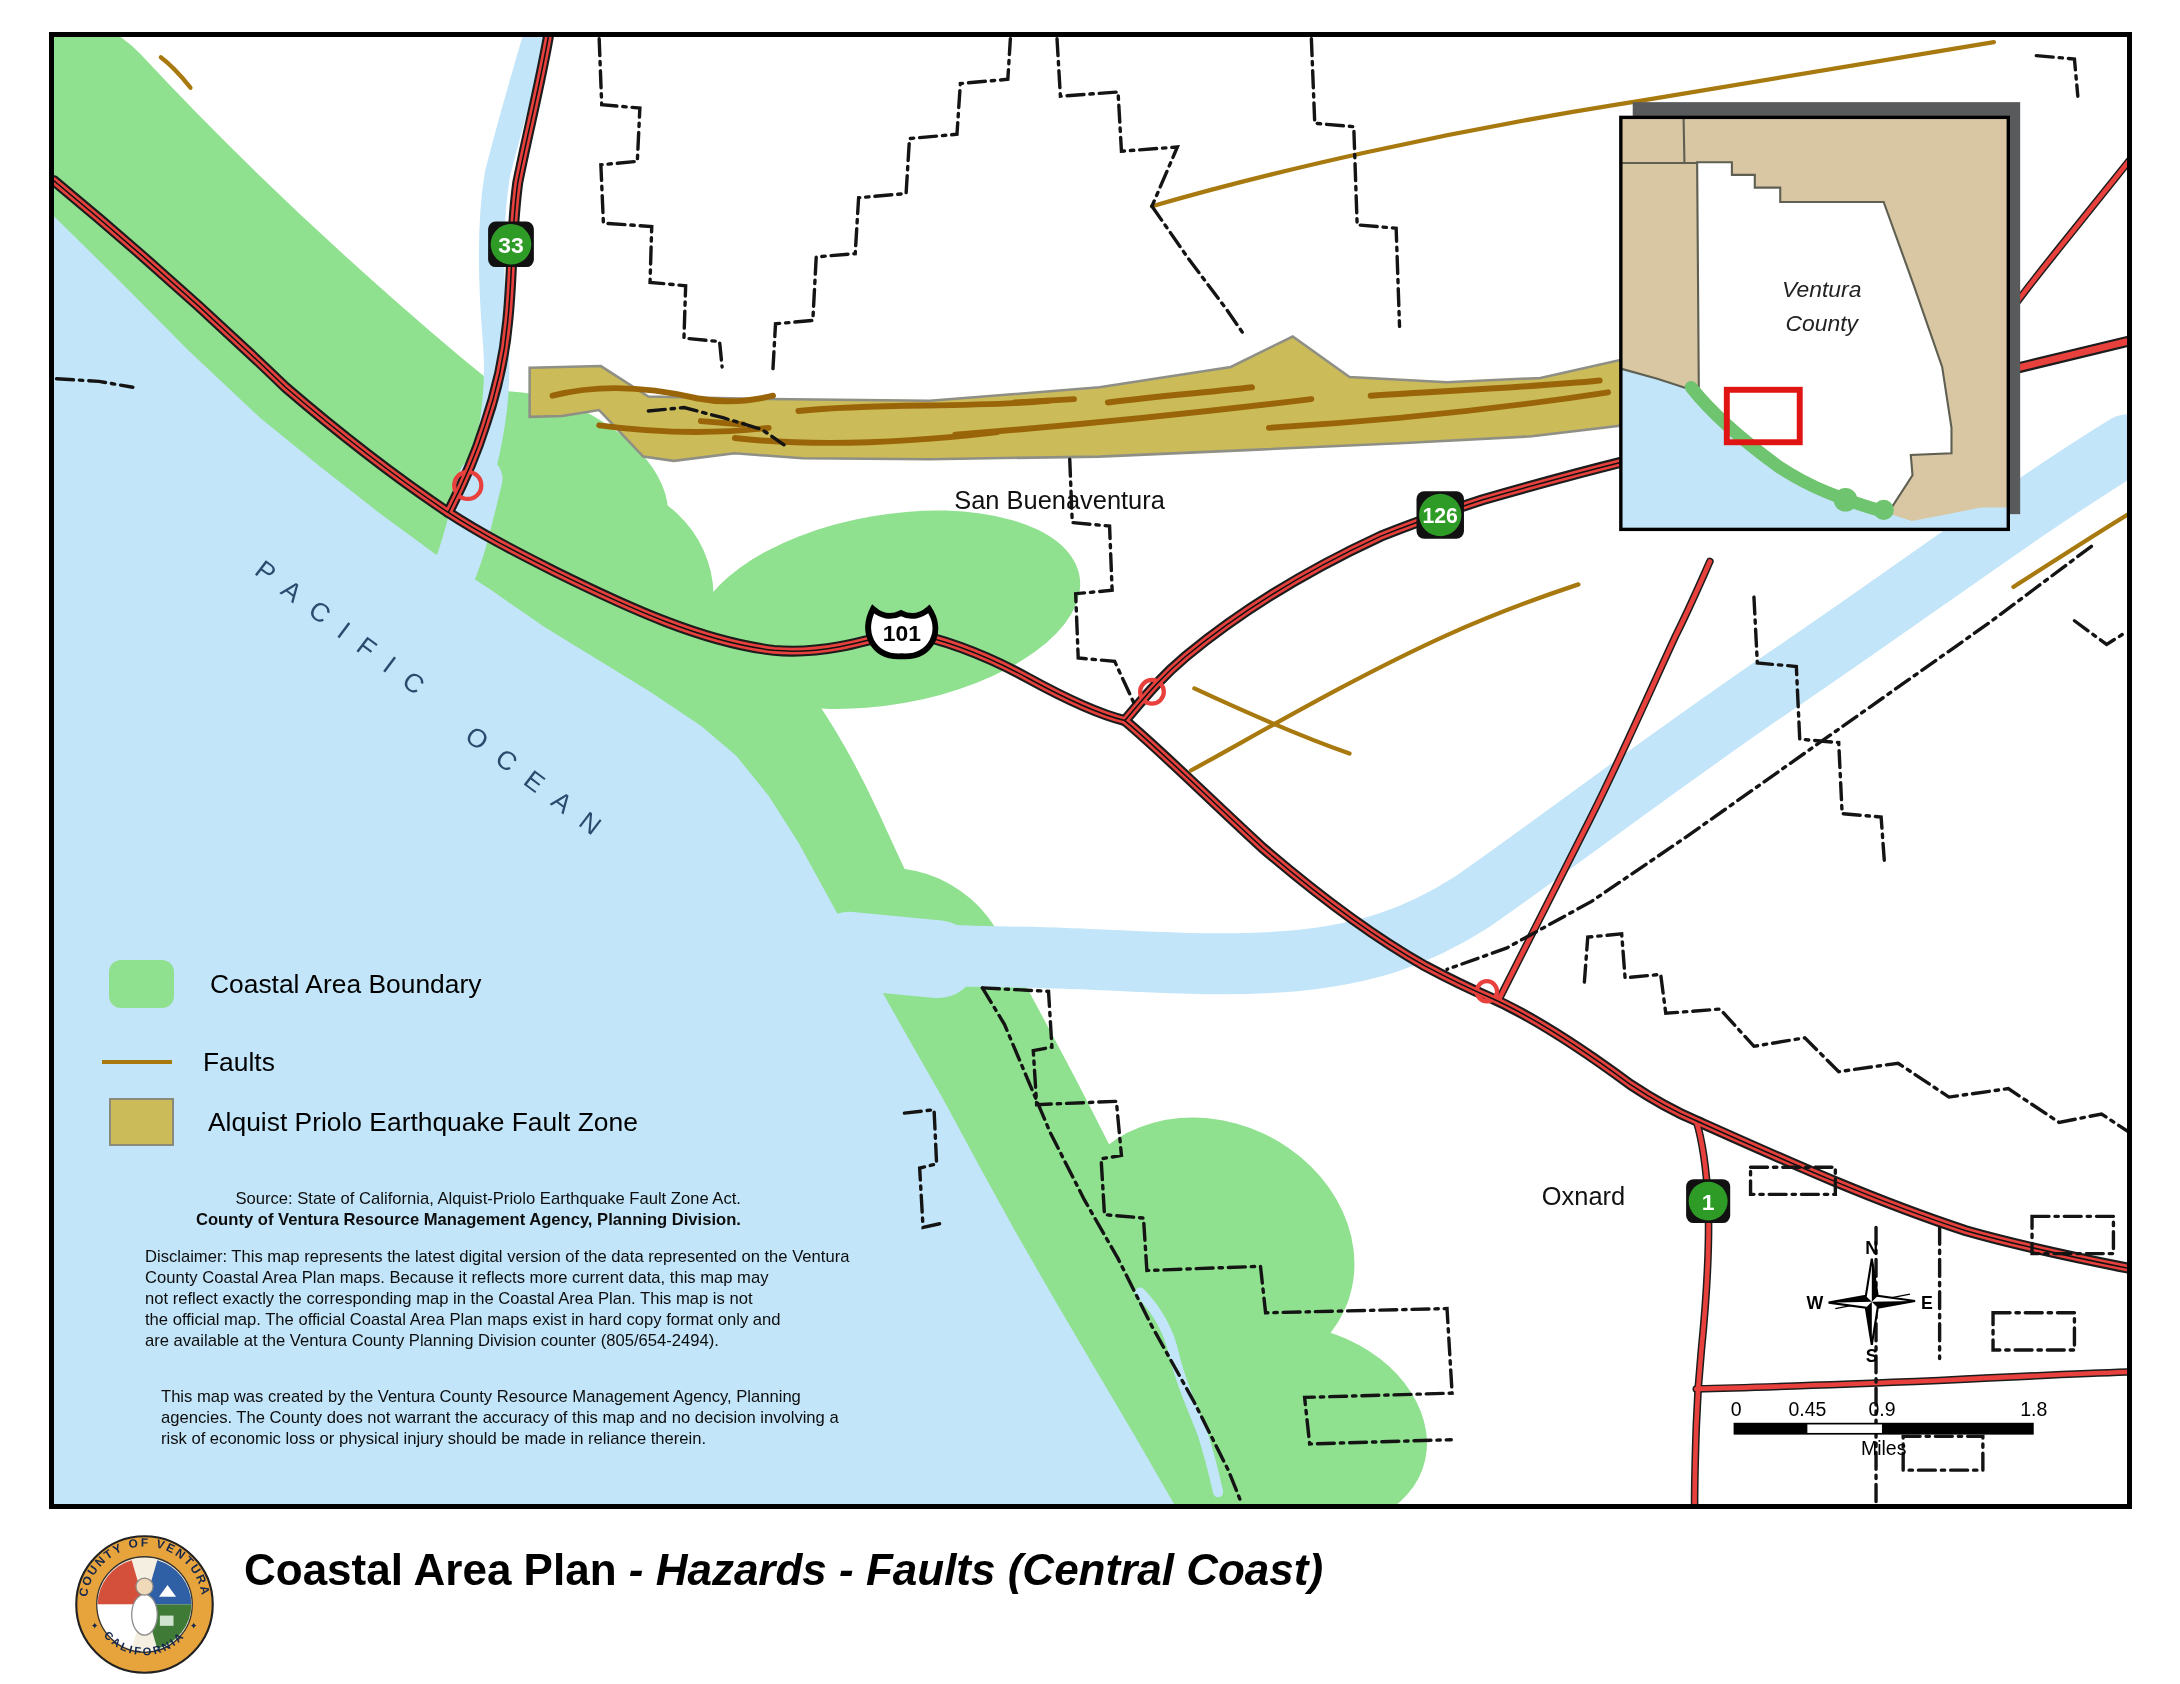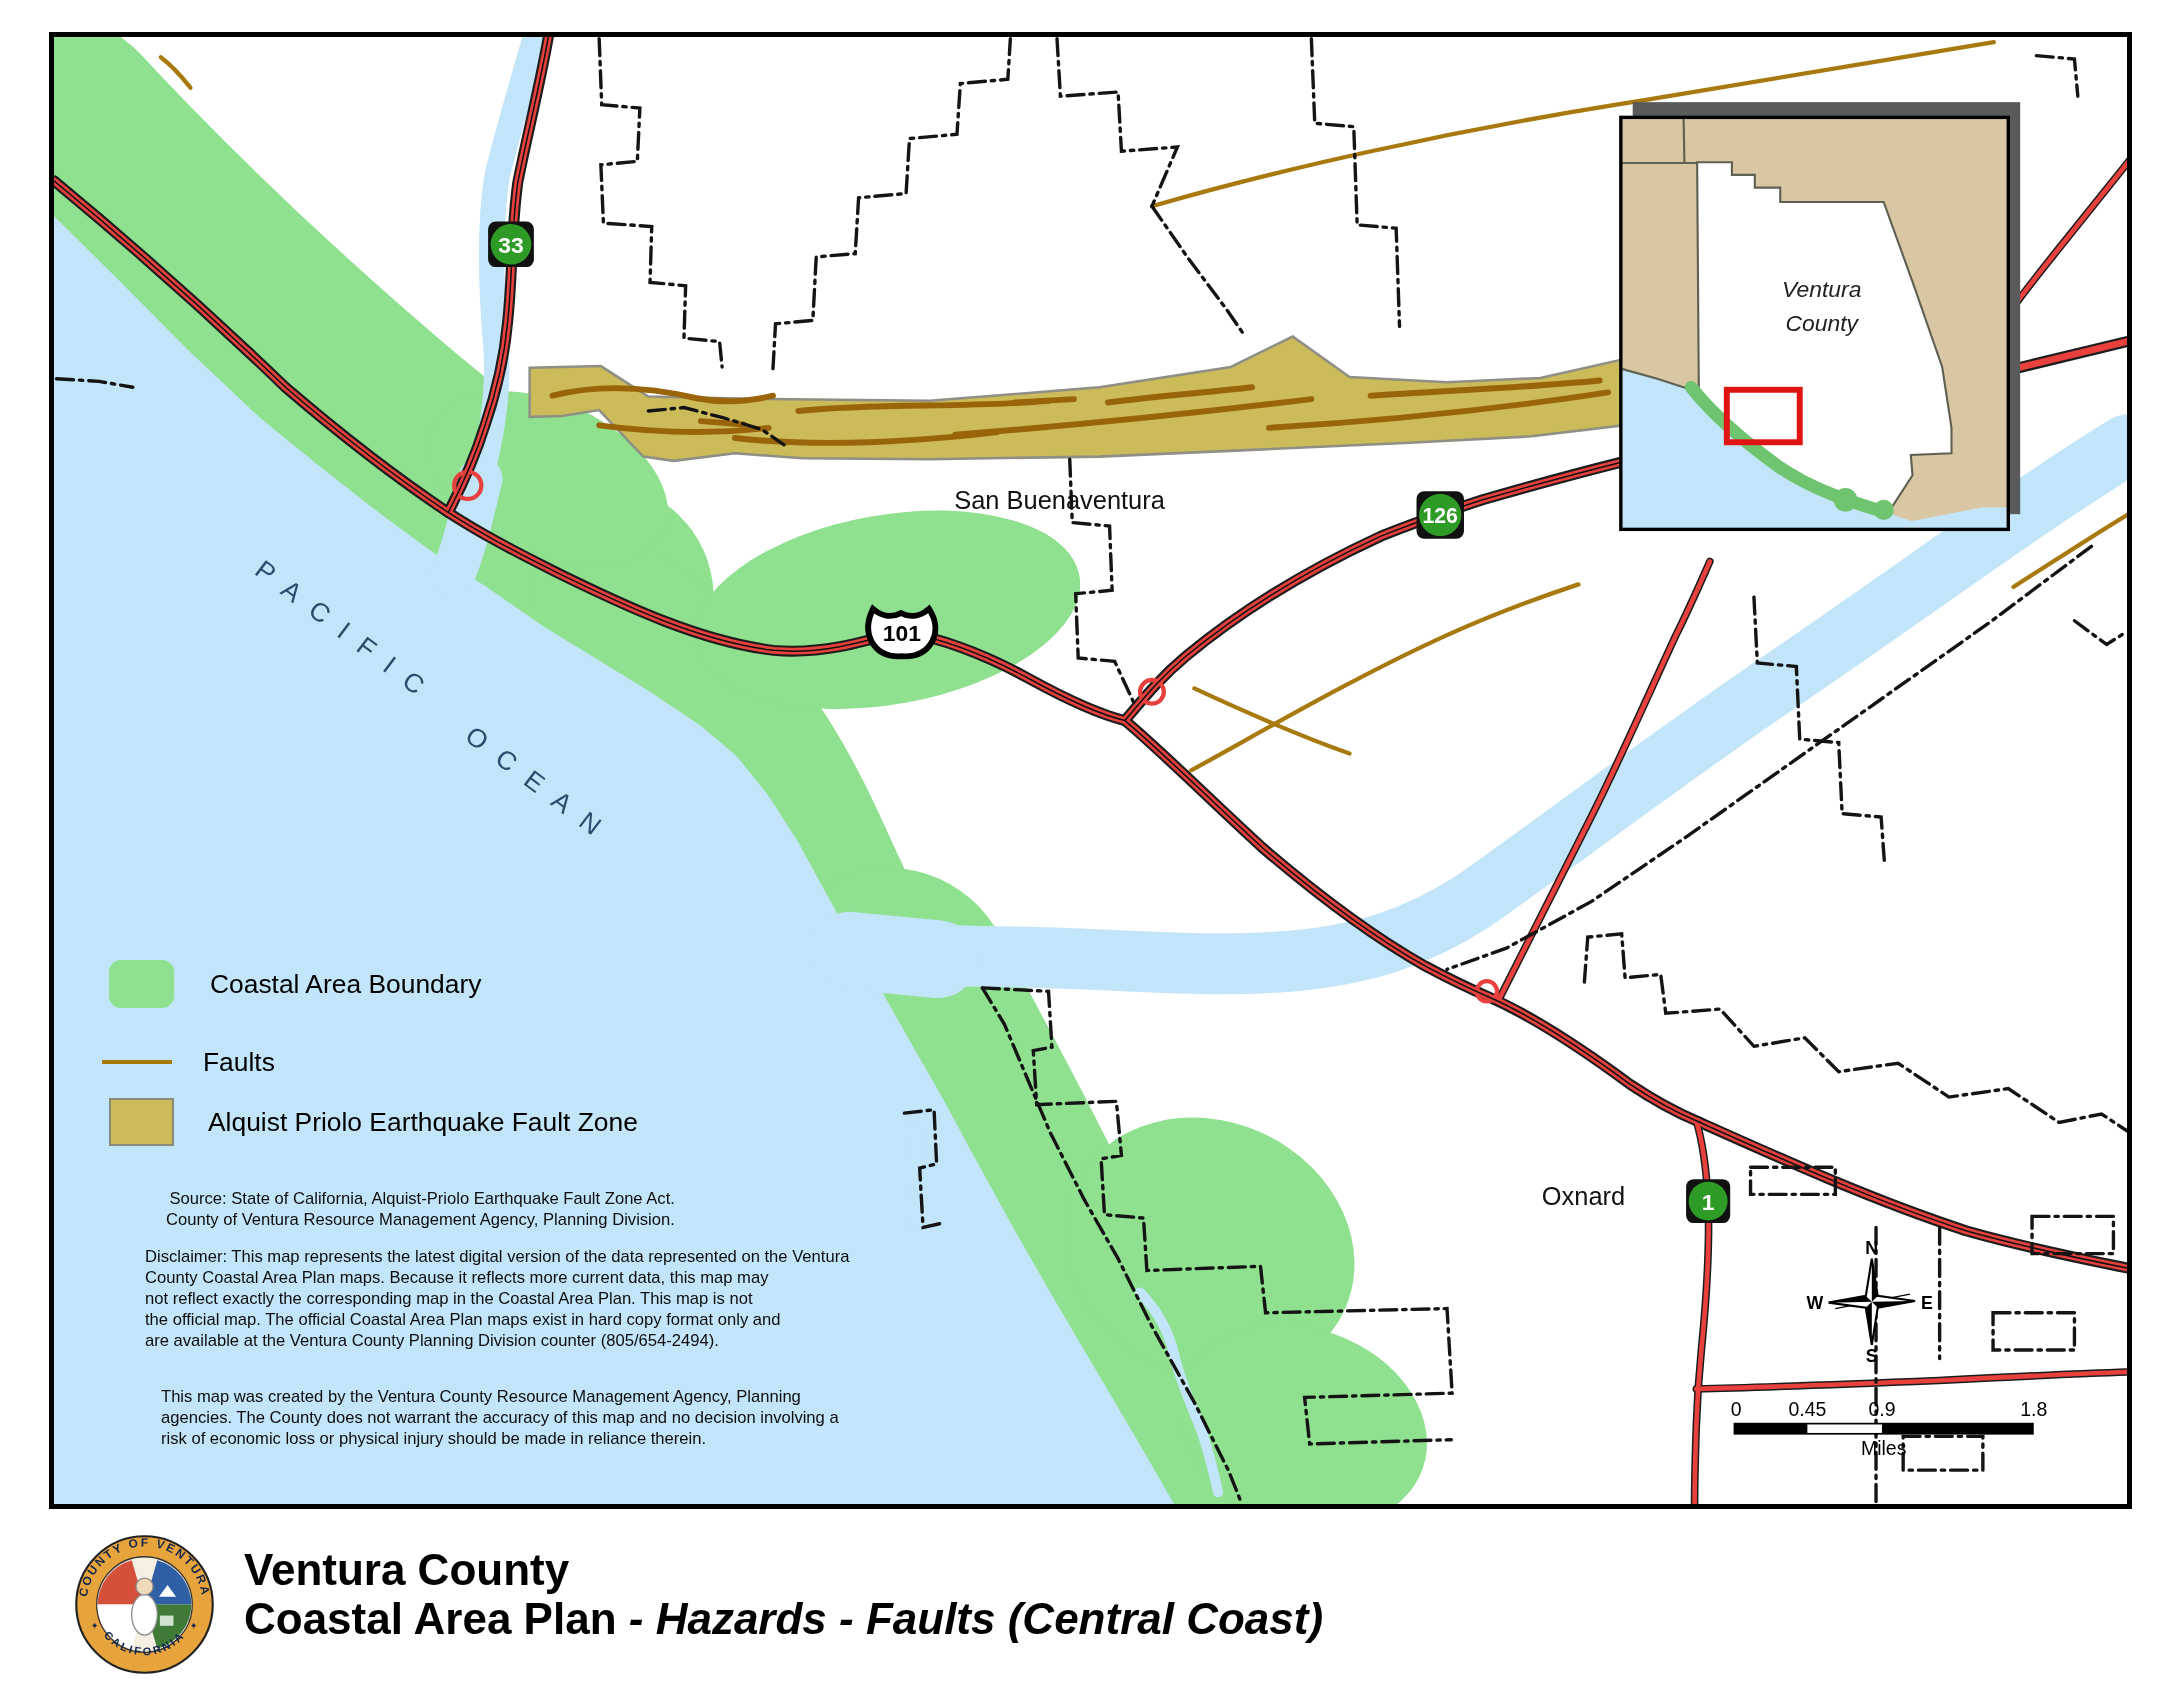--- a/index.html
+++ b/index.html
@@ -7,21 +7,21 @@
   .map-frame{position:absolute;left:49px;top:32px;width:2083px;height:1477px;border:5.1px solid #000;box-sizing:border-box;background:#fff;}
   .map-frame svg{display:block;width:100%;height:100%;}
   
   .legend-row{position:absolute;display:flex;align-items:center;z-index:5;}
   .legend-label{font-size:26.4px;color:#000;white-space:nowrap;}
   .sw-green{width:65px;height:48px;border-radius:12px;background:#8FE08F;margin-right:36px;}
   .sw-line{width:70px;height:4.3px;background:#A8790F;margin-right:31px;}
   .sw-olive{width:61px;height:44px;background:#CBBC59;border:2.6px solid #8a8a7a;margin-right:34px;}
   
   .note{position:absolute;font-size:16.6px;line-height:21px;color:#0d0d0d;z-index:5;}
-  .note .ind{margin-left:21px;}
+  .note .ind{margin-left:51px;font-weight:bold;}
   
   .title-block{position:absolute;left:244px;top:1545px;z-index:5;color:#000;}
   .title-l1{font-size:44px;font-weight:bold;line-height:49px;}
   .title-l2{font-size:44px;line-height:49px;}
   .title-l2 .b{font-weight:bold;margin-top:20px;}
   .title-l2 .i{font-style:italic;font-weight:bold;}
   .seal-wrap{position:absolute;left:72px;top:1532px;width:145px;height:145px;z-index:5;}
 </style>
 </head>
 <body>
@@ -271,16 +271,15 @@
       <textPath href="#arcTop" startOffset="50%" text-anchor="middle">COUNTY OF VENTURA</textPath>
     </text>
     <text font-size="13" font-weight="bold" fill="#13264d" letter-spacing="3" font-family="Liberation Sans, sans-serif">
       <textPath href="#arcBot" startOffset="50%" text-anchor="middle">CALIFORNIA</textPath>
     </text>
     <text x="22" y="114" font-size="11" fill="#13264d">✦</text>
     <text x="138" y="114" font-size="11" fill="#13264d">✦</text>
   </svg>
 </div>
 <div class="title-block">
-  <div class="title-l1">Ventura County</div>
   <div class="title-l2"><span class="b">Coastal Area Plan</span><span class="i"> - Hazards - Faults (Central Coast)</span></div>
 </div>
 
 
 </body></html>

